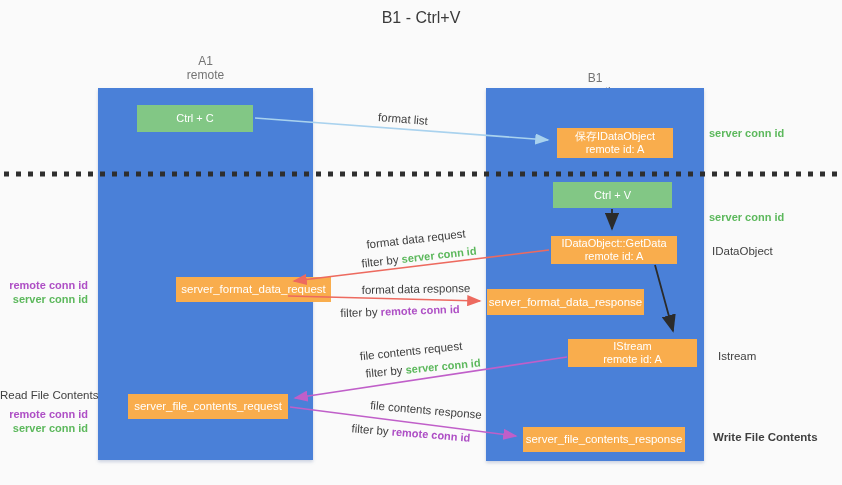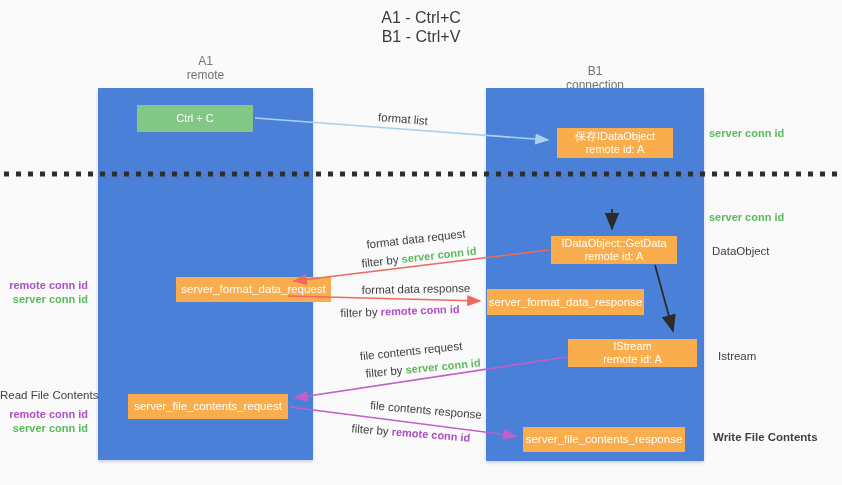--- a/index.html
+++ b/index.html
@@ -28,49 +28,51 @@
     position:absolute;font-size:11.5px;color:#3f3f3f;white-space:nowrap;text-align:center;
   }
   svg.overlay{position:absolute;left:0;top:0;pointer-events:none;}
 </style>
 </head>
 <body>
 
 <div id="canvas">
 
   <div class="title">
-    <div>A1 - Ctrl+C</div>
     <div>B1 - Ctrl+V</div>
   </div>
 
   <div class="col-header" style="left:98px;top:54px;width:215px;">
     <div>A1</div>
     <div>remote</div>
   </div>
-  <div class="col-header" style="left:486px;top:64px;width:218px;">
+  <div class="col-header" style="left:486px;top:71px;width:218px;">
     <div>B1</div>
     <div>connection</div>
   </div>
 
   <div class="col" style="left:98px;top:88px;width:215px;height:372px;"></div>
   <div class="col" style="left:486px;top:88px;width:218px;height:373px;"></div>
 
   <div class="node green" style="left:137px;top:105px;width:116px;height:27px;">
     <span>Ctrl + C</span>
   </div>
   <div class="node orange" style="left:131px;top:277px;width:155px;height:25px;font-size:11.5px;margin-left:45px;">
     <span>server_format_data_request</span>
   </div>
   <div class="node orange" style="left:128px;top:394px;width:160px;height:25px;font-size:11.5px;">
     <span>server_file_contents_request</span>
   </div>
 
   <div class="node orange" style="left:557px;top:128px;width:116px;height:30px;">
     <span>保存IDataObject</span>
     <span>remote id: A</span>
+  </div>
+  <div class="node green" style="left:553px;top:182px;width:119px;height:26px;">
+    <span>Ctrl + V</span>
   </div>
   <div class="node orange" style="left:551px;top:236px;width:126px;height:28px;">
     <span>IDataObject::GetData</span>
     <span>remote id: A</span>
   </div>
   <div class="node orange" style="left:487px;top:289px;width:157px;height:26px;font-size:11.5px;">
     <span>server_format_data_response</span>
   </div>
   <div class="node orange" style="left:568px;top:339px;width:129px;height:28px;">
     <span>IStream</span>
@@ -97,21 +99,21 @@
     <span class="plain">filter by </span><span class="green-text">server conn id</span>
   </div>
 
   <div class="flow-label" style="left:351px;top:404px;width:150px;transform:rotate(5deg);">file contents response</div>
   <div class="flow-label" style="left:336px;top:427px;width:150px;transform:rotate(4.5deg);">
     <span class="plain">filter by </span><span class="purple-text">remote conn id</span>
   </div>
 
   <div class="side-label green-text" style="left:709px;top:127px;">server conn id</div>
   <div class="side-label green-text" style="left:709px;top:211px;">server conn id</div>
-  <div class="side-label plain" style="left:712px;top:245px;">DataObject</div>
+  <div class="side-label plain" style="left:712px;top:245px;">IDataObject</div>
   <div class="side-label plain" style="left:718px;top:350px;">Istream</div>
   <div class="side-label plain" style="left:713px;top:431px;font-weight:bold;">Write File Contents</div>
 
   <div class="left-annot" style="top:278px;line-height:14px;">
     <div class="purple-text">remote conn id</div>
     <div class="green-text">server conn id</div>
   </div>
   <div class="left-annot plain" style="top:389px;font-size:11.5px;">Read File Contents</div>
   <div class="left-annot" style="top:407px;line-height:14px;">
     <div class="purple-text">remote conn id</div>

